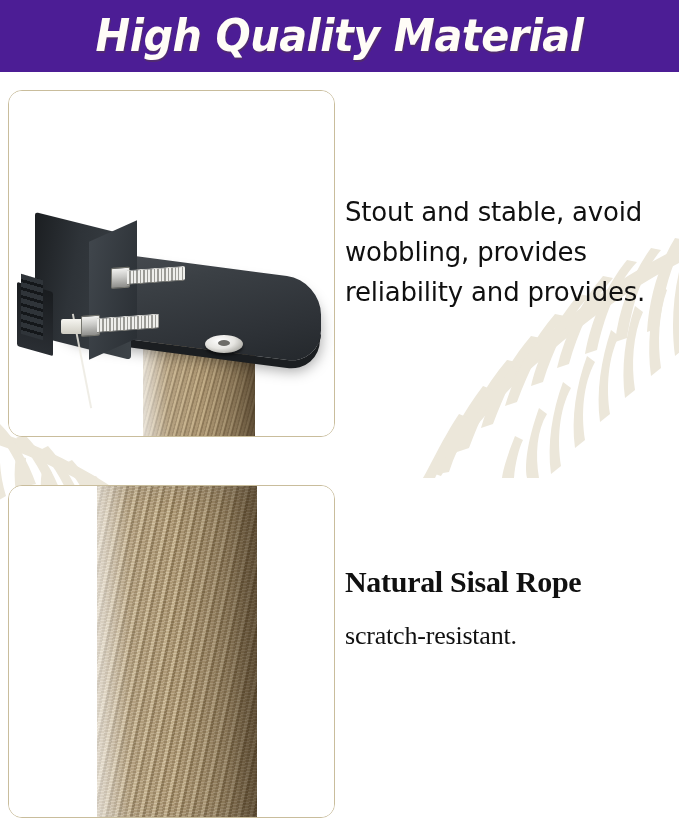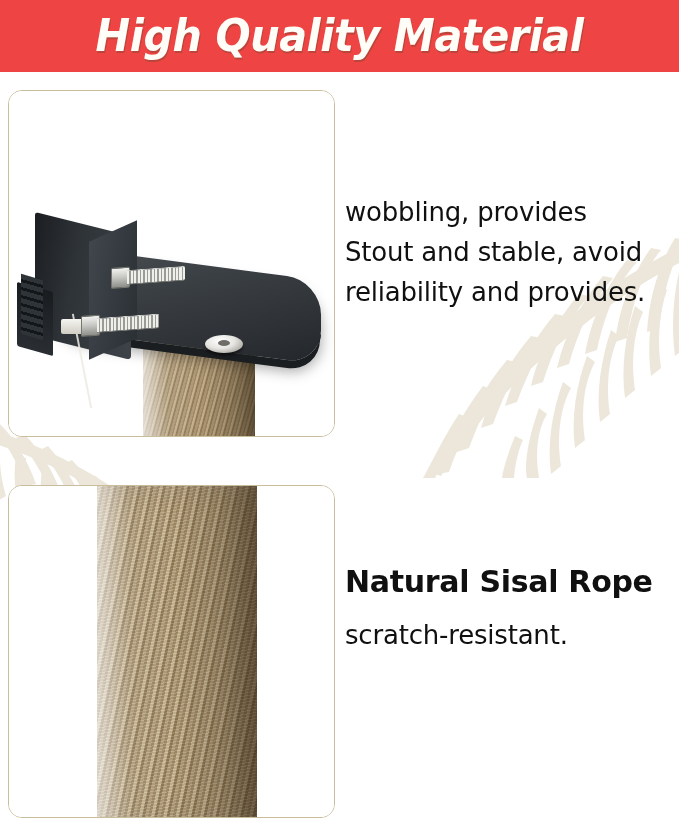--- a/index.html
+++ b/index.html
@@ -15,21 +15,21 @@
     font-family: "Liberation Sans", sans-serif;
     -webkit-font-smoothing: antialiased;
   }
 
   
   .header-banner {
     position: absolute;
     left: 0; top: 0;
     width: 679px;
     height: 72px;
-    background: #ef4444;
+    background: #4c1d95;
     display: flex;
     align-items: center;
     justify-content: center;
   }
   .header-title {
     font-family: "DejaVu Sans", sans-serif;
     font-size: 44px;
     font-weight: bold;
     font-style: italic;
     color: #fffdf7;
@@ -304,20 +304,21 @@
   .text-top .body-line {
     font-size: 26px;
     line-height: 40px;
     letter-spacing: -0.2px;
     white-space: nowrap;
   }
   .text-bottom {
     left: 345px;
     top: 562px;
     width: 330px;
+    font-family: Liberation Serif, serif;
   }
   .heading-sisal {
     font-size: 30px;
     font-weight: bold;
     line-height: 40px;
     letter-spacing: -0.3px;
     white-space: nowrap;
     margin-bottom: 14px;
   }
   .text-bottom .body-line {
@@ -402,22 +403,22 @@
     </div>
     <div class="bolt bolt-2">
       <div class="bolt-head"></div>
       <div class="bolt-shaft"></div>
     </div>
     <div class="washer"></div>
   </div>
 </div>
 
 <div class="text-block text-top">
+  <div class="body-line">Stout and stable, avoid</div>
   <div class="body-line">wobbling, provides</div>
-  <div class="body-line">Stout and stable, avoid</div>
   <div class="body-line">reliability and provides.</div>
 </div>
 
 <div class="panel panel-bottom">
   <div class="photo-rope">
     <div class="rope-column"></div>
   </div>
 </div>
 
 <div class="text-block text-bottom">

